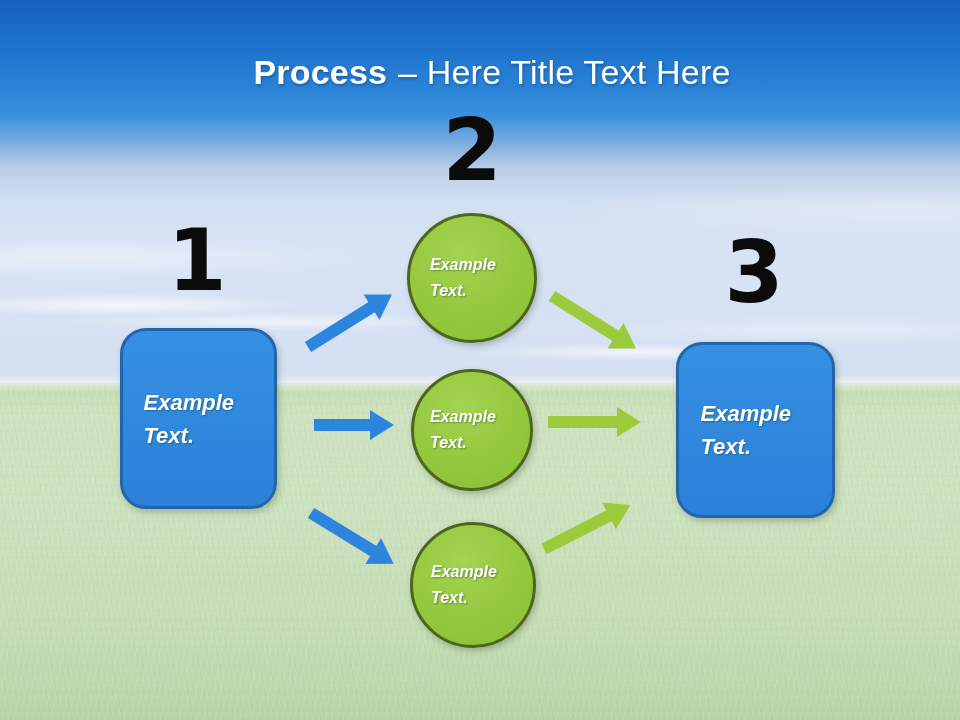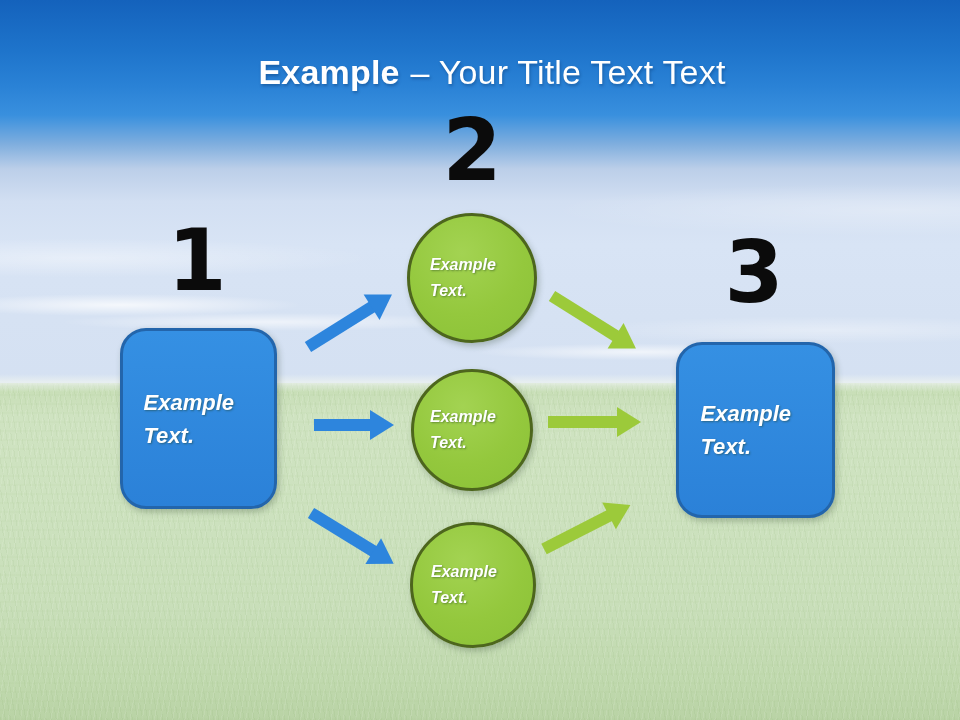--- a/index.html
+++ b/index.html
@@ -109,21 +109,21 @@
 
 <div class="slide">
 
   <div class="sky"></div>
   <div class="clouds"></div>
   <div class="grass"></div>
   <div class="grass-texture"></div>
   <div class="horizon-haze"></div>
 
   <div class="title">
-    <span class="bold">Example</span><span>– Your Title Text Text</span>
+    <span class="bold">Process</span><span>– Here Title Text Here</span>
   </div>
 
   <div class="num num1">1</div>
   <div class="num num2">2</div>
   <div class="num num3">3</div>
 
   <div class="arrow blue" style="left:308px;top:332px;width:99px;transform:rotate(-32deg);">
     <span class="shaft"></span>
     <span class="head"></span>
   </div>

